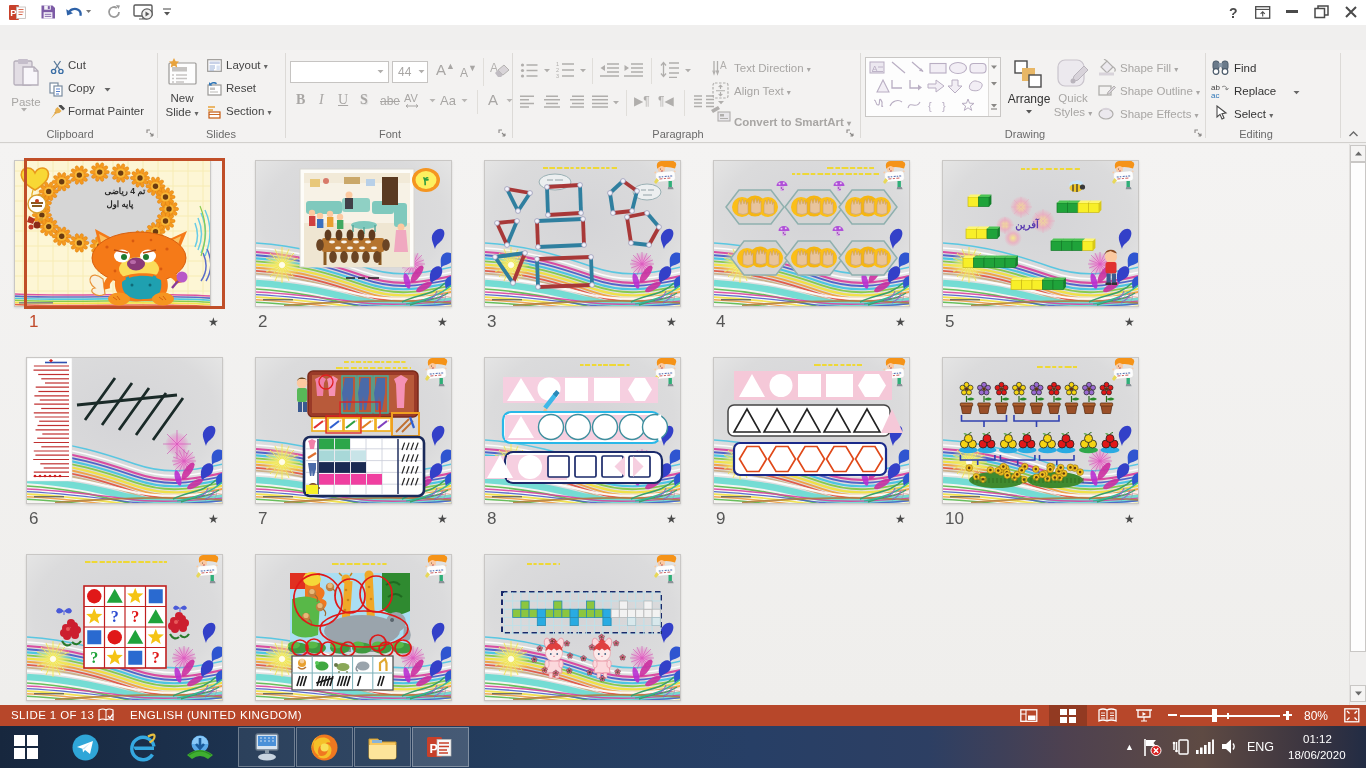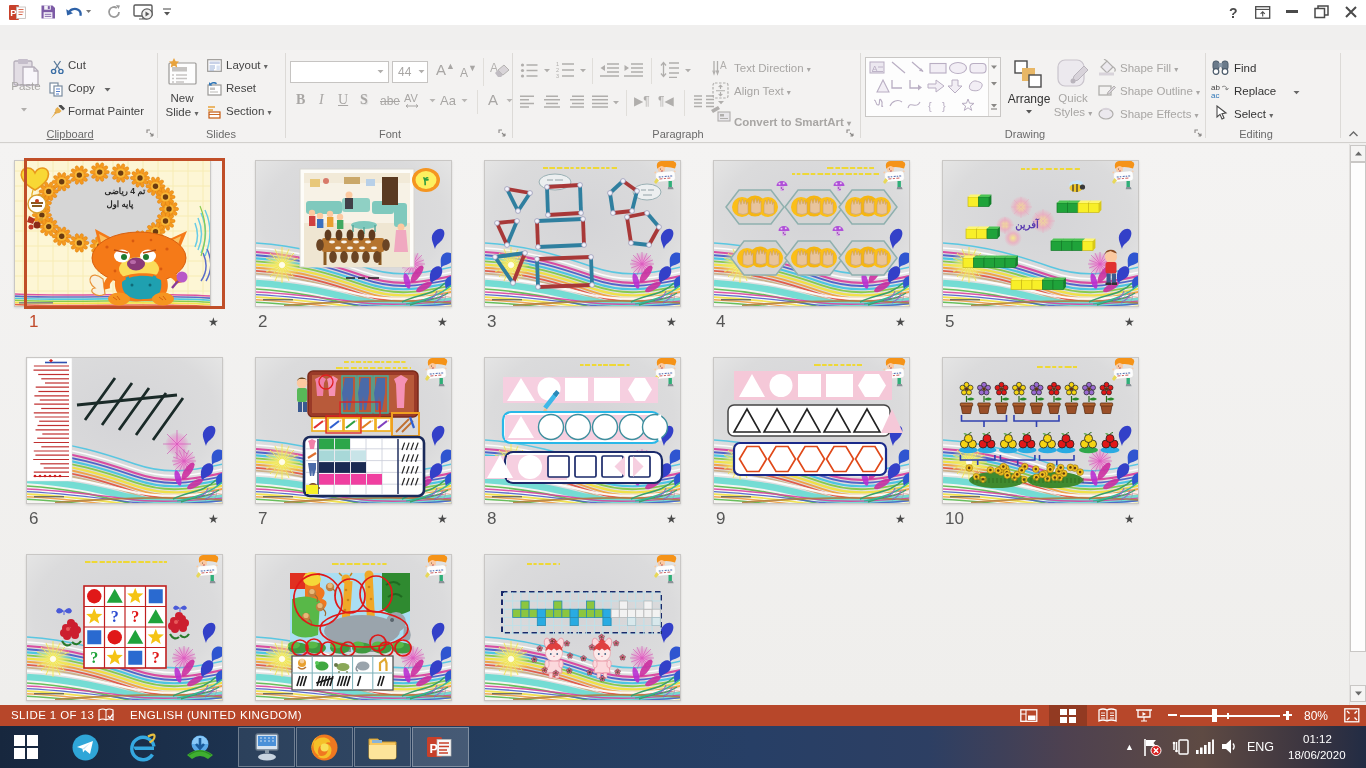--- a/index.html
+++ b/index.html
@@ -241,21 +241,21 @@
 <path d="M2 2l10 10M12 2L2 12" stroke="#4a4a4a" stroke-width="2"></path>
       </svg>
     </div>
     <div class="abs" id="ribbon">
       <div class="gsep" style="left:157px;"></div>
       <div class="gsep" style="left:285px;"></div>
       <div class="gsep" style="left:512px;"></div>
       <div class="gsep" style="left:860px;"></div>
       <div class="gsep" style="left:1205px;"></div>
       <div class="gsep" style="left:1340px;"></div>
-      <div class="gl" style="left:25px;width:90px;text-decoration:underline;">Clipboard</div>
+      <div class="gl" style="left:25px;width:90px;">Clipboard</div>
       <div class="gl" style="left:176px;width:90px;">Slides</div>
       <div class="gl" style="left:345px;width:90px;">Font</div>
       <div class="gl" style="left:633px;width:90px;">Paragraph</div>
       <div class="gl" style="left:980px;width:90px;">Drawing</div>
       <div class="gl" style="left:1211px;width:90px;">Editing</div>
       <svg class="abs" style="left:146px;top:79px" width="10" height="10" viewBox="0 0 10 10">
 <path d="M1 4V1h3 M4 4 7 7 M7 7v-2.6 M7 7H4.4" stroke="#8a8886" stroke-width="1.1" fill="none"></path>
       </svg>
       <svg class="abs" style="left:498px;top:79px" width="10" height="10" viewBox="0 0 10 10">
 <path d="M1 4V1h3 M4 4 7 7 M7 7v-2.6 M7 7H4.4" stroke="#8a8886" stroke-width="1.1" fill="none"></path>
@@ -268,21 +268,21 @@
       </svg>
       <svg class="abs" style="left:1348px;top:79px" width="11" height="9" viewBox="0 0 11 9">
 <path d="M1.5 7 5.5 3l4 4" stroke="#6a6a6a" stroke-width="1.4" fill="none"></path>
       </svg>
       <svg class="abs" style="left:10px;top:8px" width="32" height="32" viewBox="0 0 32 32">
 <rect x="4" y="3" width="18" height="24" rx="1.5" fill="#e2dde4" stroke="#b5aeba" stroke-width="1.3"></rect>
 <rect x="8" y="1" width="10" height="5" rx="1" fill="#c5becb"></rect>
 <path d="M13 9h11l4 4v14H13z" fill="#f8f6fa" stroke="#b5aeba" stroke-width="1.3"></path>
 <path d="M24 9v4h4" fill="none" stroke="#b5aeba" stroke-width="1.3"></path>
       </svg>
-      <div class="abs gtxt" style="left:8px;top:30px;width:36px;text-align:center;">Paste</div>
+      <div class="abs gtxt" style="left:8px;top:46px;width:36px;text-align:center;">Paste</div>
       <svg class="abs" style="left:19px;top:57px" width="10" height="6" viewBox="0 0 10 6">
         <path d="M2 1l3 3.4L8 1z" fill="#b0aeac"></path>
       </svg>
       <svg class="abs" style="left:50px;top:10px" width="15" height="14" viewBox="0 0 15 14">
 <path d="M4 1l6 9M10.5 1l-6 9" stroke="#5a7a9a" stroke-width="1.3" fill="none"></path>
 <circle cx="3.6" cy="11.5" r="2.1" fill="none" stroke="#3a6ea5" stroke-width="1.4"></circle>
 <circle cx="10.9" cy="11.5" r="2.1" fill="none" stroke="#3a6ea5" stroke-width="1.4"></circle>
       </svg>
       <div class="abs btxt" style="left:68px;top:9px;">Cut</div>
       <svg class="abs" style="left:49px;top:32px" width="15" height="15" viewBox="0 0 15 15">

